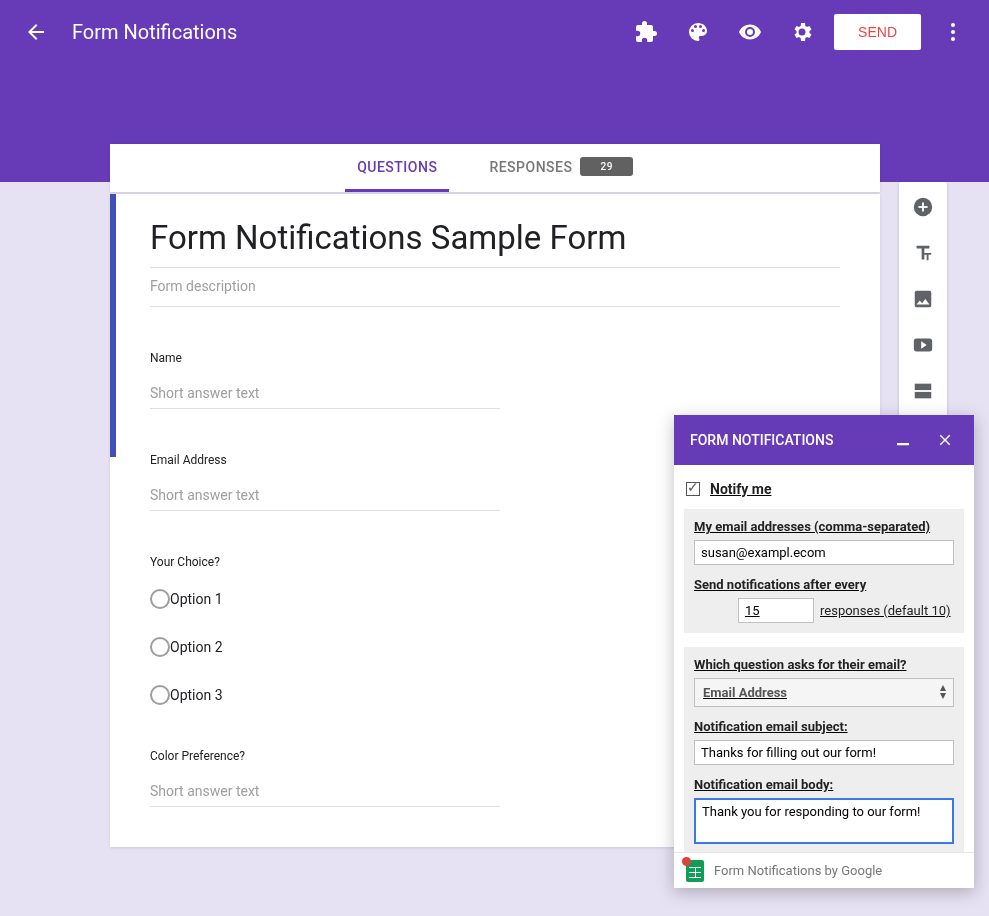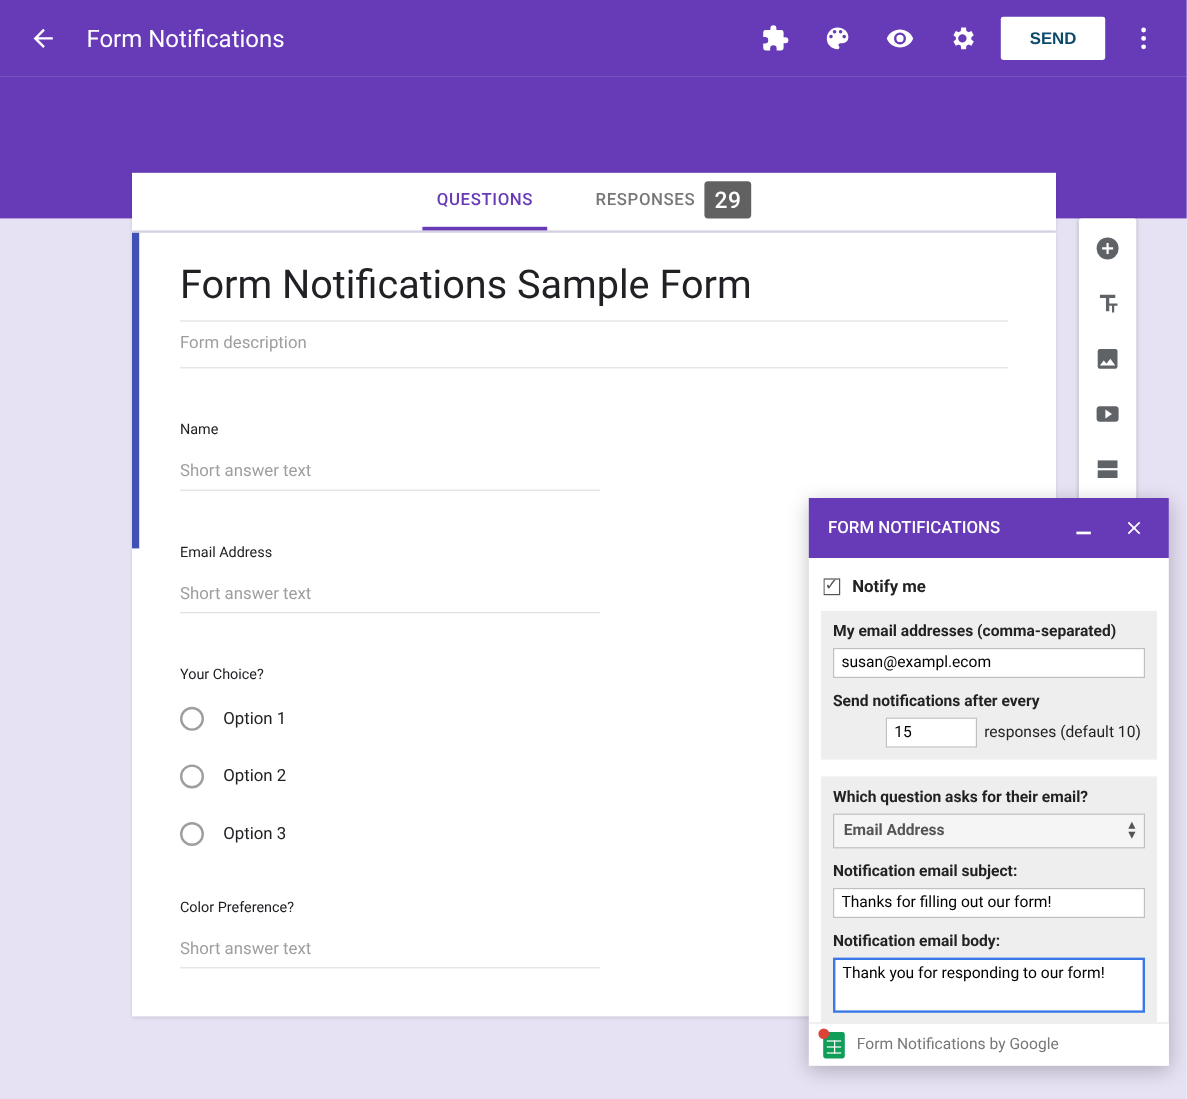--- a/index.html
+++ b/index.html
@@ -3,51 +3,51 @@
 <meta charset="utf-8">
 <style>
 * { box-sizing: border-box; margin: 0; padding: 0; }
 body { font-family: Roboto, Arial, sans-serif; width: 989px; height: 916px; overflow: hidden; background: #e6e1f3; position: relative; }
 
 .header { background: #673ab7; height: 64px; display: flex; align-items: center; padding: 0 16px; color: #fff; }
 .back-btn { background: none; border: none; color: #fff; cursor: pointer; padding: 8px; display: flex; align-items: center; }
 .header-title { font-size: 20px; font-weight: 400; margin-left: 16px; flex: 1; }
 .header-actions { display: flex; align-items: center; gap: 12px; }
 .icon-btn { background: none; border: none; color: #fff; cursor: pointer; padding: 8px; display: flex; align-items: center; justify-content: center; width: 40px; height: 40px; }
-.send-btn { background: #fff; color: #0c4a6e; border: none; font-weight: 700; font-size: 14px; padding: 10px 24px; border-radius: 2px; cursor: pointer; }
+.send-btn { background: #fff; color: #ef4444; border: none; font-weight: 400; font-size: 14px; padding: 10px 24px; border-radius: 2px; cursor: pointer; }
 
 .purple-band { background: #673ab7; height: 118px; position: absolute; top: 64px; left: 0; right: 0; }
 
 .main-wrap { position: absolute; top: 144px; left: 110px; width: 770px; }
 .tabs-bar { background: #fff; height: 48px; display: flex; align-items: center; justify-content: center; box-shadow: 0 1px 3px rgba(0,0,0,0.1); }
 .tabs-inner { display: flex; align-items: center; gap: 28px; height: 100%; }
 .tab { font-size: 14px; font-weight: 500; letter-spacing: 0.5px; color: #777; display: flex; align-items: center; gap: 8px; height: 100%; border-bottom: 3px solid transparent; padding: 0 12px; cursor: pointer; }
 .tab.active { color: #673ab7; border-bottom-color: #673ab7; }
-.badge { background: #616161; color: #fff; font-size: 19px; font-weight: 500; padding: 4px 8px; border-radius: 3px; }
+.badge { background: #616161; color: #fff; font-size: 10px; font-weight: 500; padding: 4px 20px; border-radius: 3px; }
 
 .form-card { background: #fff; margin-top: 2px; padding: 24px 40px 40px 40px; box-shadow: 0 1px 3px rgba(0,0,0,0.1); position: relative; }
 .accent-bar { position: absolute; left: 0; top: 0; width: 6px; height: 263px; background: #3f51b5; }
 
 .form-title { font-size: 33px; color: #202124; border-bottom: 1px solid #e0e0e0; padding-bottom: 10px; margin-bottom: 10px; }
 .form-desc { color: #9e9e9e; font-size: 14px; border-bottom: 1px solid #e0e0e0; padding-bottom: 12px; }
 
 .question { margin-top: 44px; }
 .q-title { font-size: 12px; color: #202124; margin-bottom: 20px; }
 .q-short { color: #9e9e9e; font-size: 14px; border-bottom: 1px solid #e0e0e0; padding-bottom: 7px; width: 350px; }
-.q-option { display: flex; align-items: center; gap: 16px; margin-bottom: 28px; font-size: 14px; color: #202124; }
+.q-option { display: flex; align-items: center; margin-bottom: 28px; font-size: 14px; color: #202124; }
 .radio { width: 20px; height: 20px; border: 2px solid #9e9e9e; border-radius: 50%; }
 
 .side-toolbar { position: absolute; top: 182px; right: 42px; width: 48px; background: #fff; box-shadow: 0 1px 3px rgba(0,0,0,0.2); border-radius: 2px; display: flex; flex-direction: column; align-items: center; padding: 14px 0; gap: 24px; }
 .side-toolbar button { background: none; border: none; cursor: pointer; color: #5f6368; display: flex; align-items: center; justify-content: center; }
 
 .addon-panel { position: absolute; top: 415px; right: 15px; width: 300px; background: #fff; box-shadow: 0 4px 16px rgba(0,0,0,0.25); }
 .addon-header { background: #673ab7; color: #fff; height: 50px; display: flex; align-items: center; padding: 0 16px; font-size: 14px; font-weight: 500; }
 .addon-header-title { flex: 1; }
 .addon-header button { background: none; border: none; color: #fff; cursor: pointer; display: flex; align-items: center; padding: 4px; margin-left: 16px; }
-.addon-scroll { height: 387px; overflow-y: scroll; }
+.addon-scroll { height: 387px; overflow-y: scroll; text-decoration: underline; }
 .addon-body { padding: 16px 10px 20px 10px; font-size: 13px; }
 .addon-check { display: flex; align-items: center; gap: 10px; margin-bottom: 12px; padding-left: 2px; }
 .addon-check .box { width: 14px; height: 14px; border: 1.5px solid #555; position: relative; }
 .addon-check .box::after { content: "✓"; position: absolute; top: -4px; left: 0px; font-size: 14px; color: #555; }
 .addon-check-label { font-weight: 700; font-size: 14px; color: #222; }
 .addon-group { background: #eee; padding: 10px; margin-bottom: 14px; }
 .addon-label { font-weight: 700; font-size: 13px; color: #222; margin-bottom: 6px; }
 .addon-input { width: 100%; border: 1px solid #c0c0c0; padding: 4px 6px; font-size: 13px; font-family: inherit; }
 .addon-row { display: flex; align-items: center; gap: 6px; margin-top: 12px; }
 .addon-row .addon-input { width: 76px; margin-left: 44px; }

